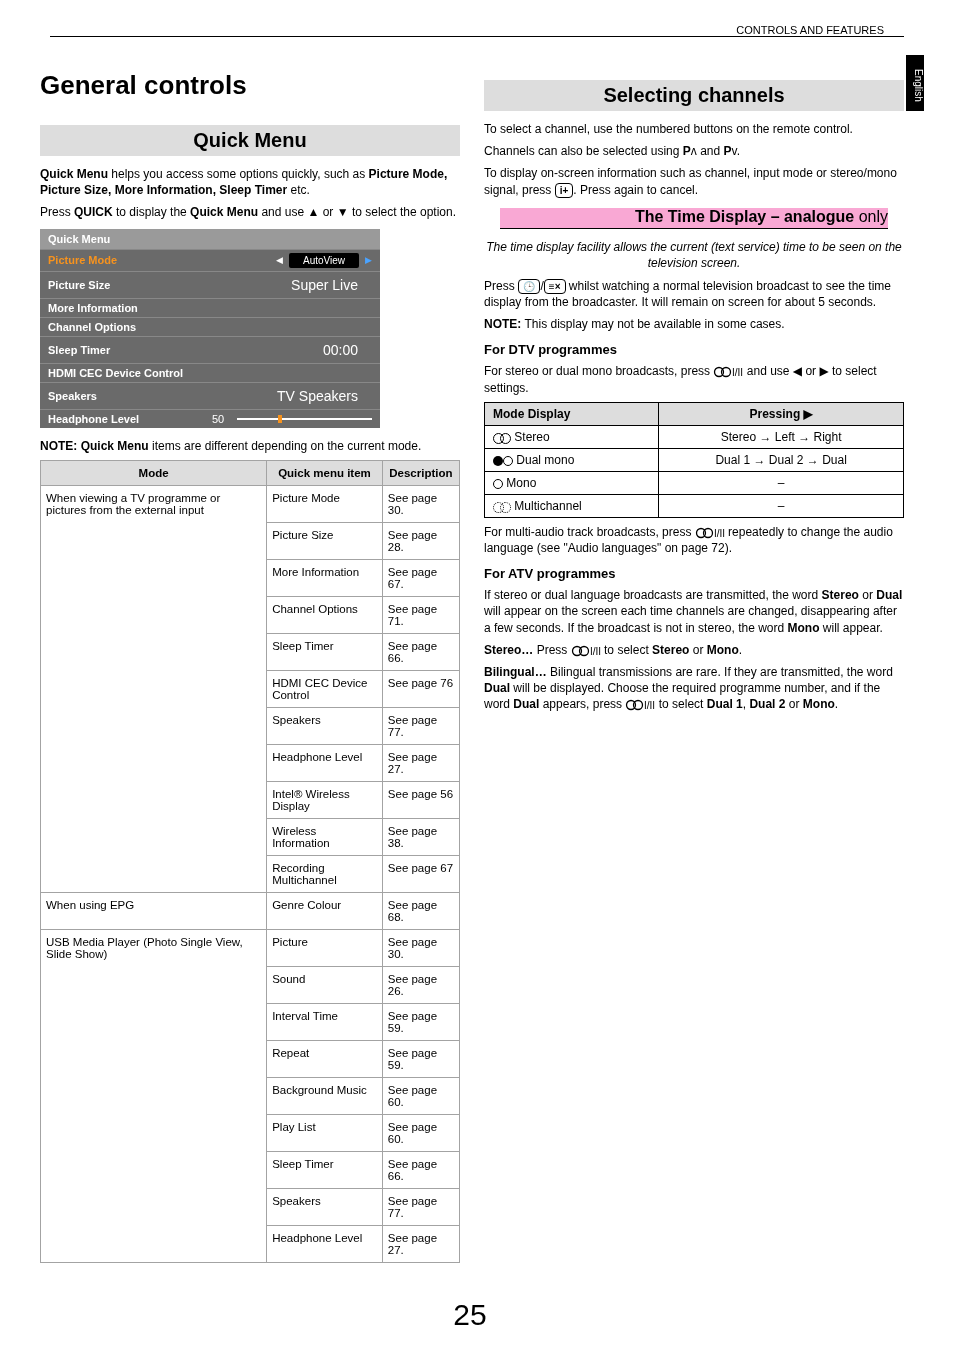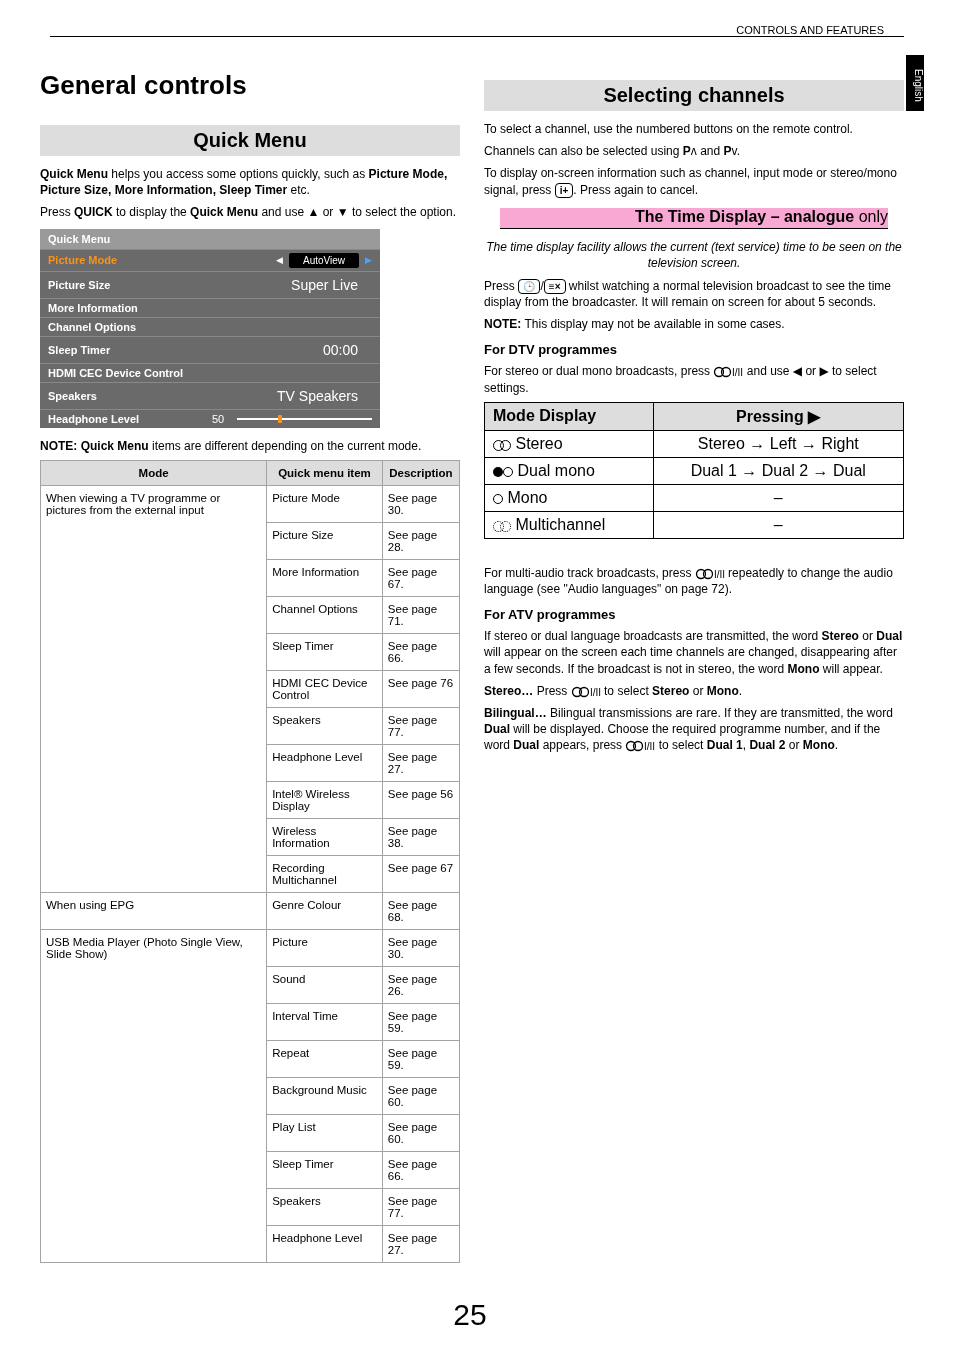--- a/index.html
+++ b/index.html
@@ -103,21 +103,21 @@
   .section-underline {
     border-bottom: 1px solid #000;
     padding-bottom: 2px;
     margin: 10px 16px;
     font-size: 16px;
     font-weight: bold;
     text-align: right;
     background:#f9a8d4;
   }
   .italic { font-style: italic; text-align:center;}
-  .modesTable { border-collapse: collapse; width: 100%; margin:6px 0 26px 0; font-size:16px;}
+  .modesTable { border-collapse: collapse; width: 100%; margin:6px 0 6px 0; font-size:12px;}
   .modesTable th, .modesTable td { border:1px solid #000; padding:4px 8px; text-align:center;}
   .modesTable th { background:#ddd; font-weight:bold;}
   .modesTable td:first-child, .modesTable th:first-child { text-align:left;}
   .circ { display:inline-block; width:10px; height:10px; border:1.5px solid #000; border-radius:50%; vertical-align:middle;}
   .circfill { display:inline-block; width:10px; height:10px; background:#000; border-radius:50%; vertical-align:middle;}
   .btn-icon { display:inline-block; border:1.3px solid #000; border-radius:4px; padding:0 4px; font-size:10px; font-weight:bold; vertical-align:middle;}
   .tri-up::before{content:"▲";}
   .tri-down::before{content:"▼";}
   .tri-left::before{content:"◀";}
   .tri-right::before{content:"▶";}

